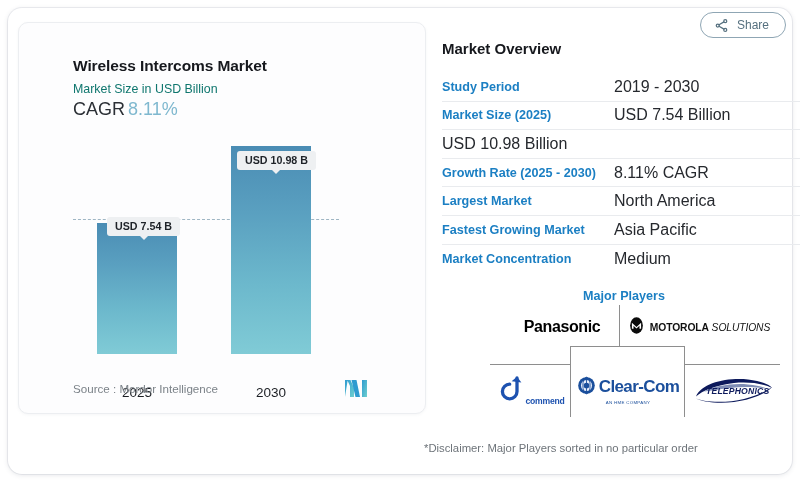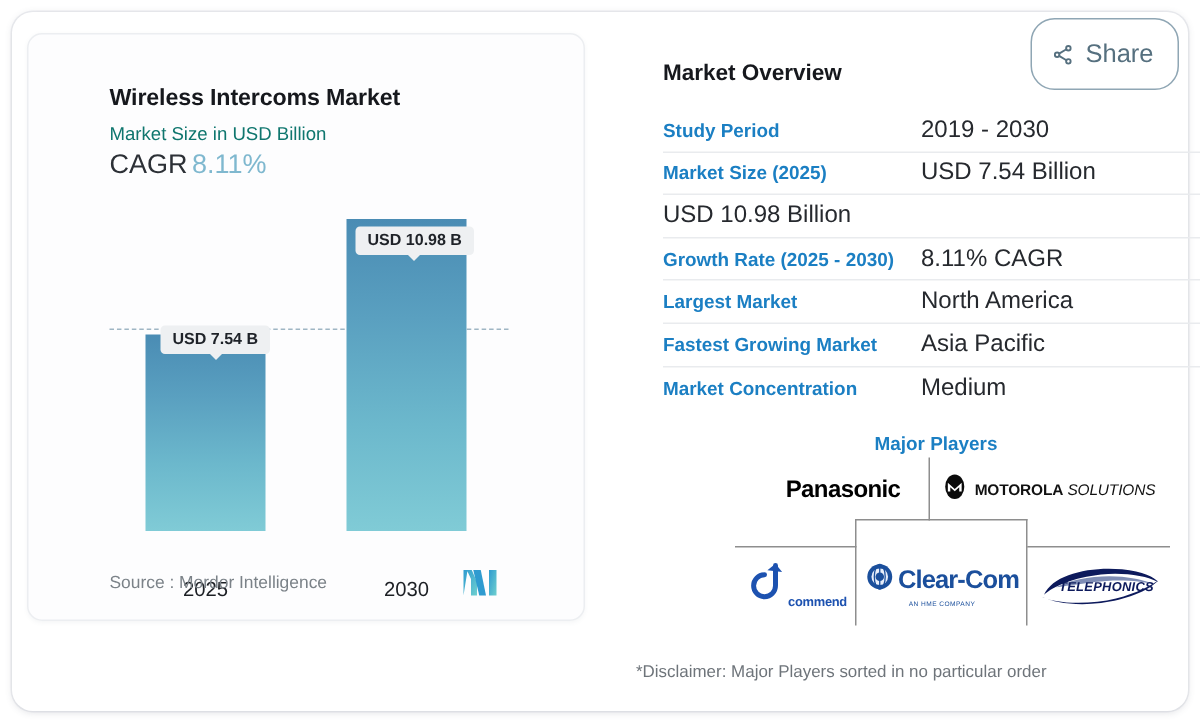--- a/index.html
+++ b/index.html
@@ -30,40 +30,40 @@
     background: #ffffff;
     border-radius: 14px;
     box-shadow: 0 1px 5px rgba(80,90,105,0.16), 0 0 0 1px rgba(225,228,233,0.55);
   }
 
   
   .share-btn {
     position: absolute;
     right: 14px;
     top: 12px;
-    height: 48px;
+    height: 26px;
     padding: 0 16px 0 13px;
     display: flex;
     align-items: center;
     gap: 8px;
     border: 1.3px solid #8fa6b4;
     border-radius: 16px;
     background: #ffffff;
     color: #56707f;
-    font-size: 17px;
+    font-size: 12px;
     cursor: pointer;
   }
   .share-btn svg { display:block; }
 
   
   .chart-card {
     position: absolute;
     left: 18px;
     top: 22px;
-    width: 372px;
+    width: 408px;
     height: 392px;
     background: #fdfdfe;
     border: 1px solid #eceef1;
     border-radius: 10px;
     box-shadow: 0 1px 3px rgba(120,130,145,0.07);
   }
 
   .chart-title {
     position: absolute;
     left: 54px;

